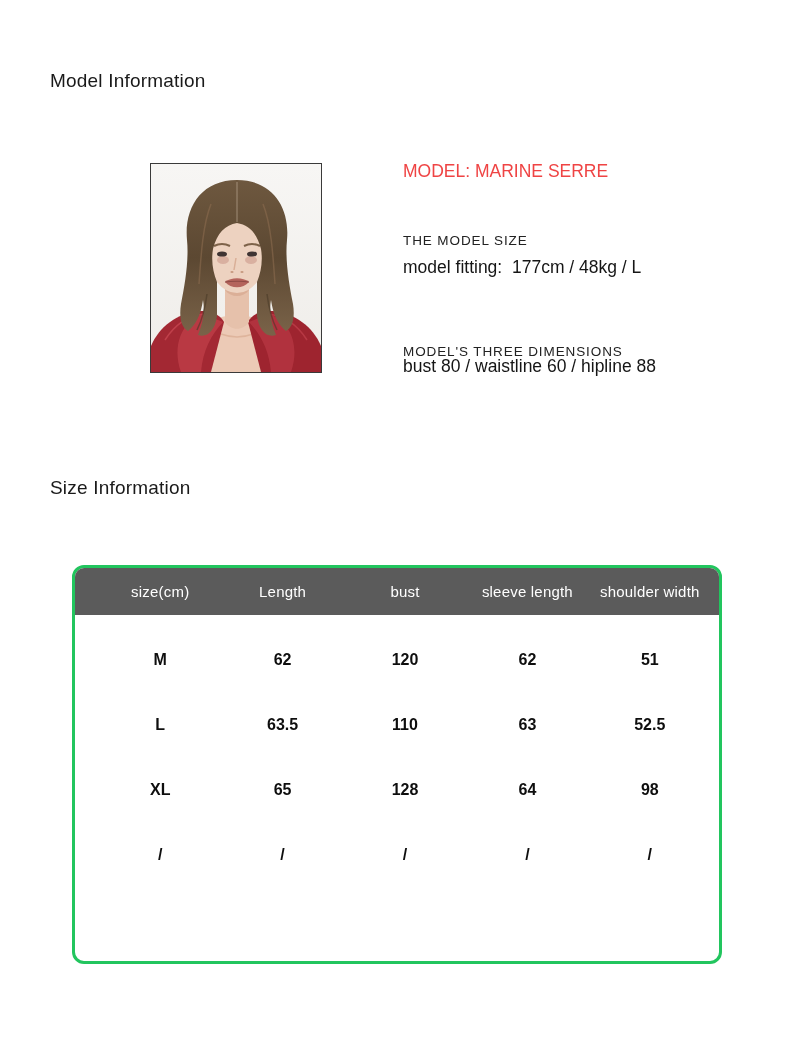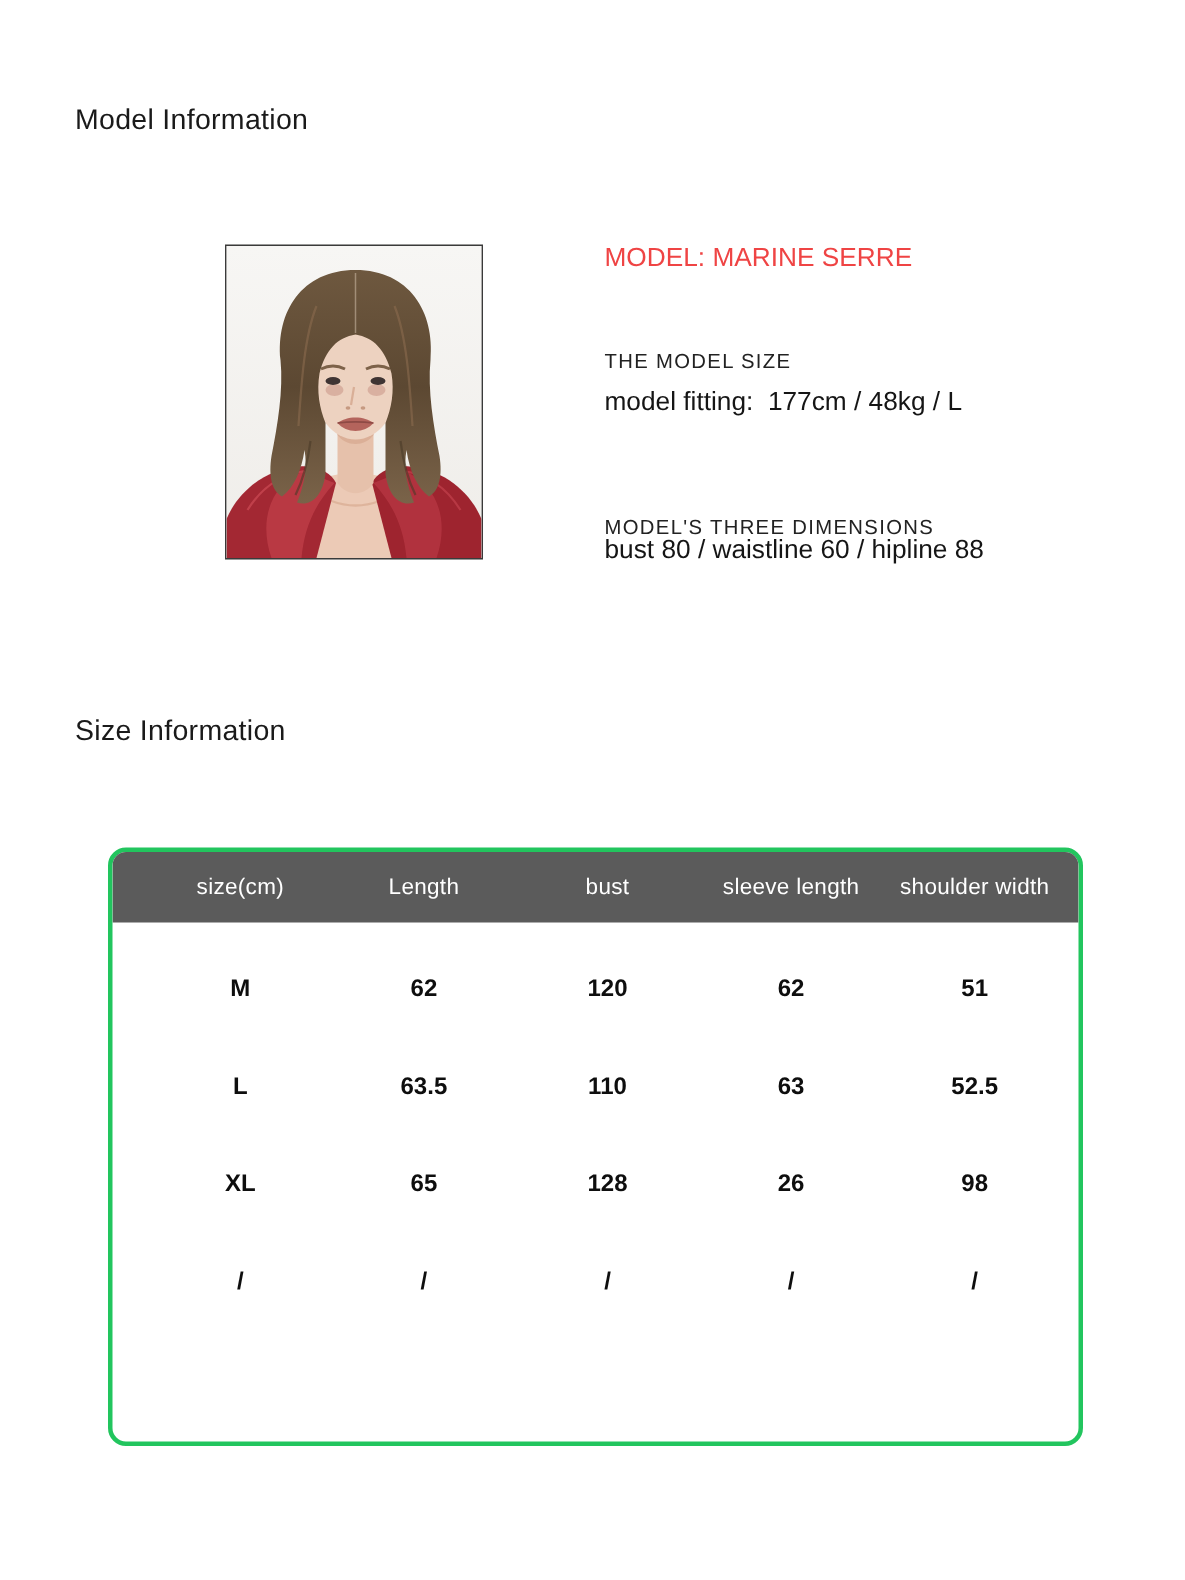--- a/index.html
+++ b/index.html
@@ -181,21 +181,21 @@
         <span>L</span>
         <span>63.5</span>
         <span>110</span>
         <span>63</span>
         <span>52.5</span>
       </div>
       <div class="grid-row data-row">
         <span>XL</span>
         <span>65</span>
         <span>128</span>
-        <span>26</span>
+        <span>64</span>
         <span>98</span>
       </div>
       <div class="grid-row data-row">
         <span>/</span>
         <span>/</span>
         <span>/</span>
         <span>/</span>
         <span>/</span>
       </div>
     </div>

